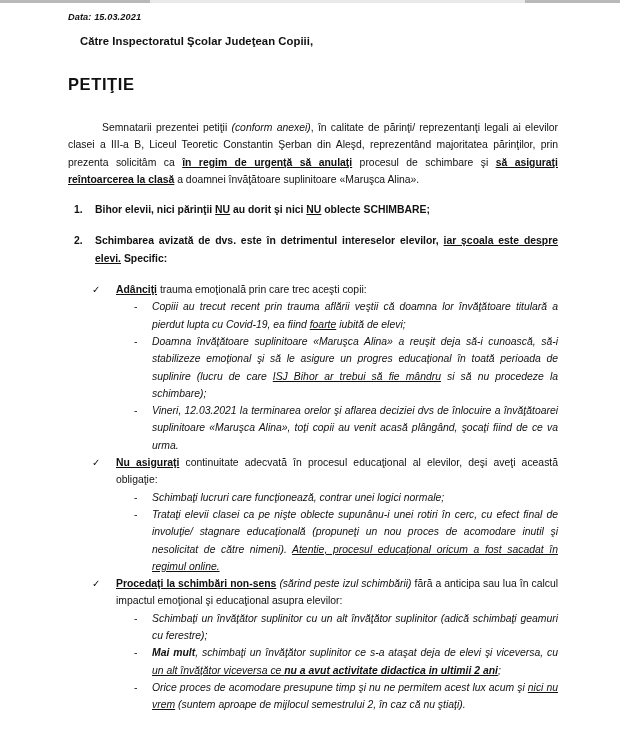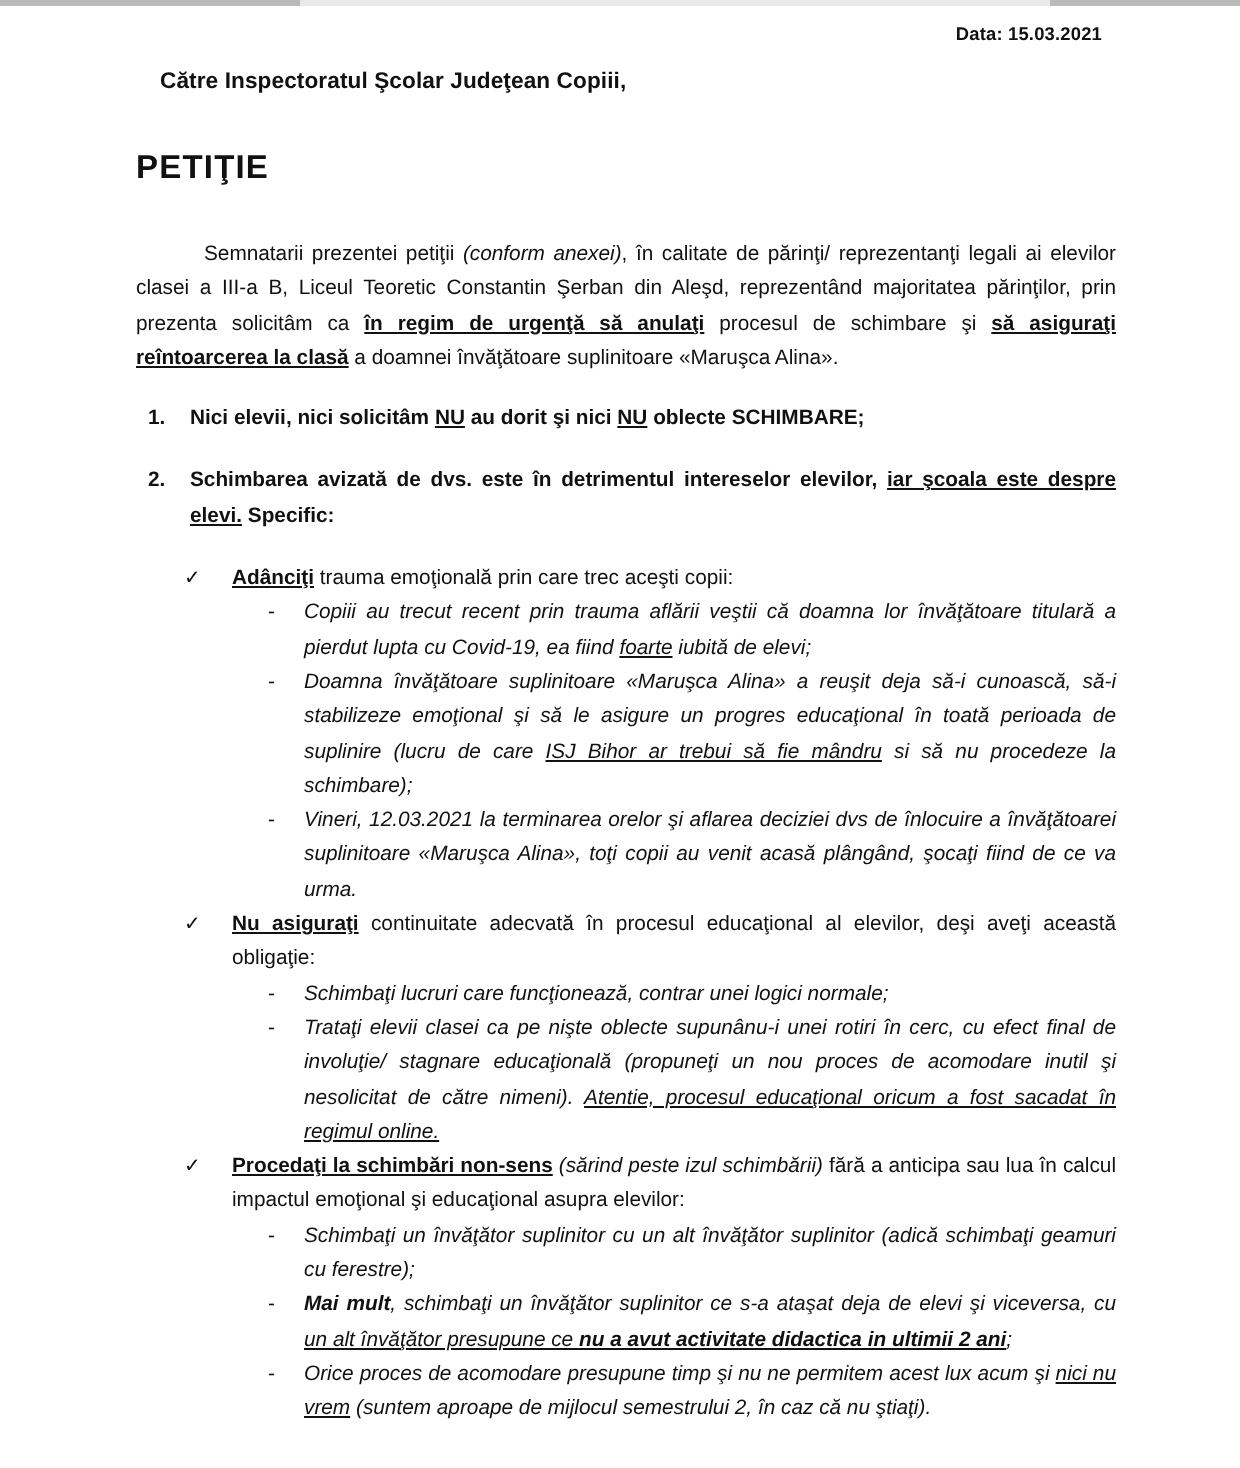--- a/index.html
+++ b/index.html
@@ -29,25 +29,26 @@
   }
   .content {
     position: absolute;
     top: 0; left: 0;
     width: 620px;
     padding: 10px 62px 0 68px;
     box-sizing: border-box;
   }
 
   .date-line {
-    text-align: right;
+    text-align: left;
     font-size: 9.2px;
     font-weight: bold;
     letter-spacing: 0.1px;
     margin: 2px 7px 0 0;
+    font-style: italic;
   }
 
   .addressee {
     font-size: 11.3px;
     font-weight: bold;
     margin: 13px 0 0 12px;
     letter-spacing: 0.05px;
   }
 
   .doc-title {
@@ -151,21 +152,21 @@
 
     <div class="addressee">Către Inspectoratul Şcolar Judeţean Copiii,</div>
 
     <div class="doc-title">PETIŢIE</div>
 
     <p class="body-par par-1"><span>Semnatarii prezentei petiţii </span><i>(conform anexei)</i><span>, în calitate de părinţi/ reprezentanţi legali ai elevilor clasei a III-a B, Liceul Teoretic Constantin Şerban din Aleşd, reprezentând majoritatea părinţilor, prin prezenta solicitâm ca </span><span class="bu">în regim de urgenţă să anulaţi</span><span> procesul de schimbare şi </span><span class="bu">să asiguraţi reîntoarcerea la clasă</span><span> a doamnei învăţătoare suplinitoare «Maruşca Alina».</span></p>
 
 
     <ol class="num-list">
       <li>
-        <span class="marker">1.</span><span>Nici elevii, nici solicitâm </span><u>NU</u><span> au dorit şi nici </span><u>NU</u><span> oblecte SCHIMBARE;</span>
+        <span class="marker">1.</span><span>Bihor elevii, nici părinţii </span><u>NU</u><span> au dorit şi nici </span><u>NU</u><span> oblecte SCHIMBARE;</span>
       </li>
       <li>
         <span class="marker">2.</span><span>Schimbarea avizată de dvs. este în detrimentul intereselor elevilor, </span><u>iar şcoala este despre elevi.</u><span> Specific:</span>
       </li>
     </ol>
 
     <ul class="check-list">
 
       <li class="check-item">
         <span class="check-mark">✓</span><span class="bu">Adânciţi</span><span> trauma emoţională prin care trec aceşti copii:</span>
@@ -181,21 +182,21 @@
         <ul class="dash-list">
           <li class="dash-item"><span class="dash-mark">-</span><span>Schimbaţi lucruri care funcţionează, contrar unei logici normale;</span></li>
           <li class="dash-item"><span class="dash-mark">-</span><span>Trataţi elevii clasei ca pe nişte oblecte supunânu-i unei rotiri în cerc, cu efect final de involuţie/ stagnare educaţională (propuneţi un nou proces de acomodare inutil şi nesolicitat de către nimeni). </span><u>Atentie, procesul educaţional oricum a fost sacadat în regimul online.</u></li>
         </ul>
       </li>
 
       <li class="check-item">
         <span class="check-mark">✓</span><span class="bu">Procedaţi la schimbări non-sens</span><i> (sărind peste izul schimbării)</i><span> fără a anticipa sau lua în calcul impactul emoţional şi educaţional asupra elevilor:</span>
         <ul class="dash-list">
           <li class="dash-item"><span class="dash-mark">-</span><span>Schimbaţi un învăţător suplinitor cu un alt învăţător suplinitor (adică schimbaţi geamuri cu ferestre);</span></li>
-          <li class="dash-item"><span class="dash-mark">-</span><b>Mai mult</b><span>, schimbaţi un învăţător suplinitor ce s-a ataşat deja de elevi şi viceversa, cu </span><u>un alt învăţător presupune ce </u><u><b>nu a avut activitate didactica in ultimii 2 ani</b></u><span>;</span></li>
+          <li class="dash-item"><span class="dash-mark">-</span><b>Mai mult</b><span>, schimbaţi un învăţător suplinitor ce s-a ataşat deja de elevi şi viceversa, cu </span><u>un alt învăţător viceversa ce </u><u><b>nu a avut activitate didactica in ultimii 2 ani</b></u><span>;</span></li>
           <li class="dash-item"><span class="dash-mark">-</span><span>Orice proces de acomodare presupune timp şi nu ne permitem acest lux acum şi </span><u>nici nu vrem</u><span> (suntem aproape de mijlocul semestrului 2, în caz că nu ştiaţi).</span></li>
         </ul>
       </li>
 
     </ul>
 
   </div>
 </div>
 
 </body></html>

